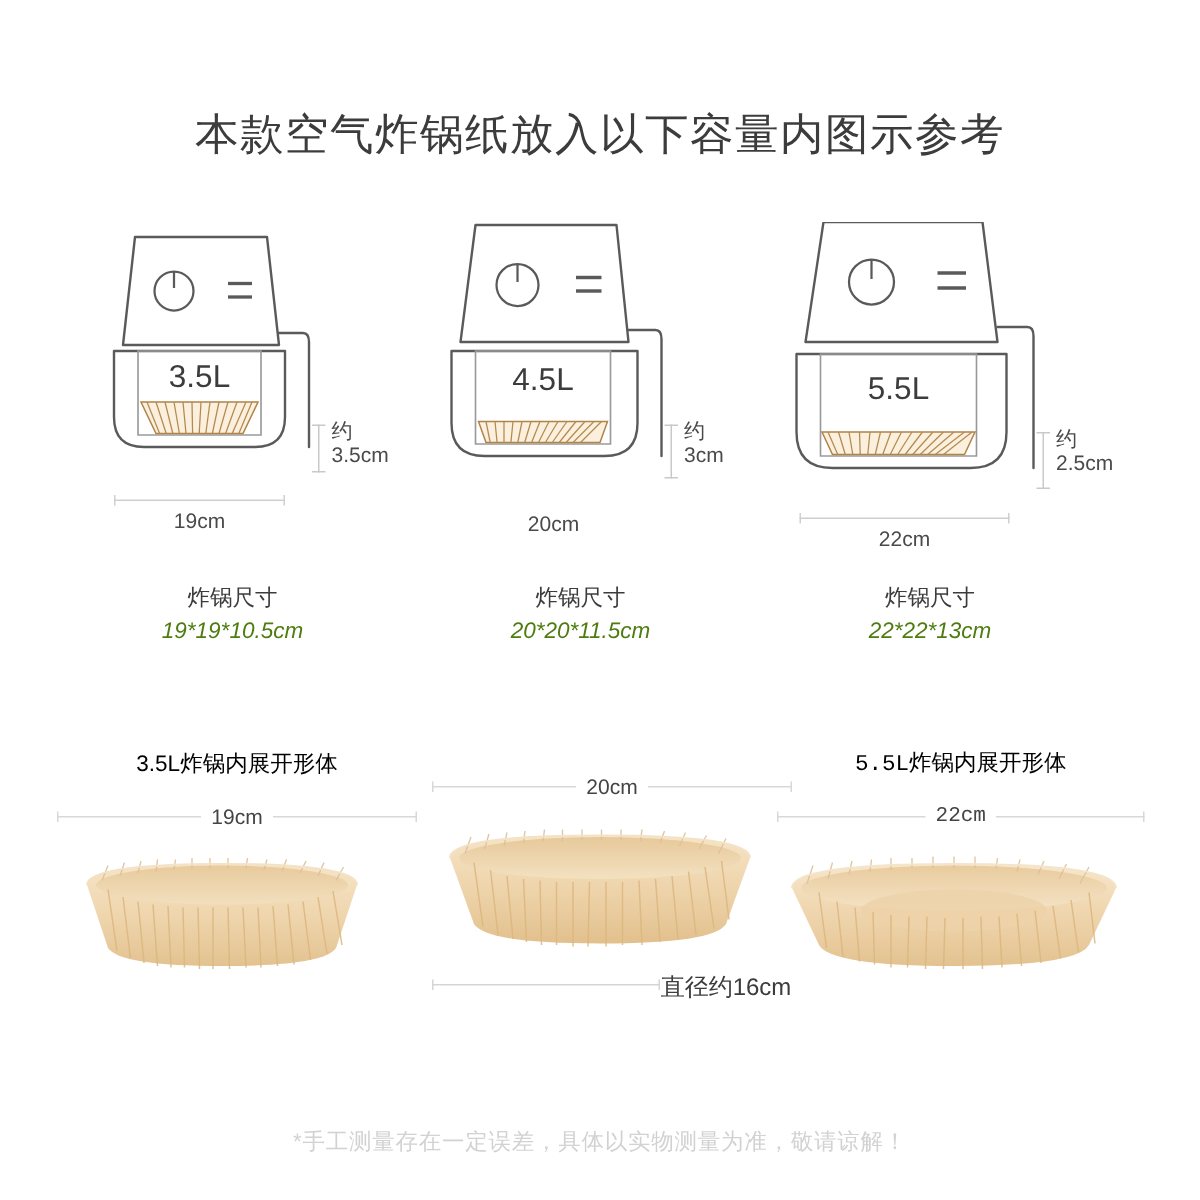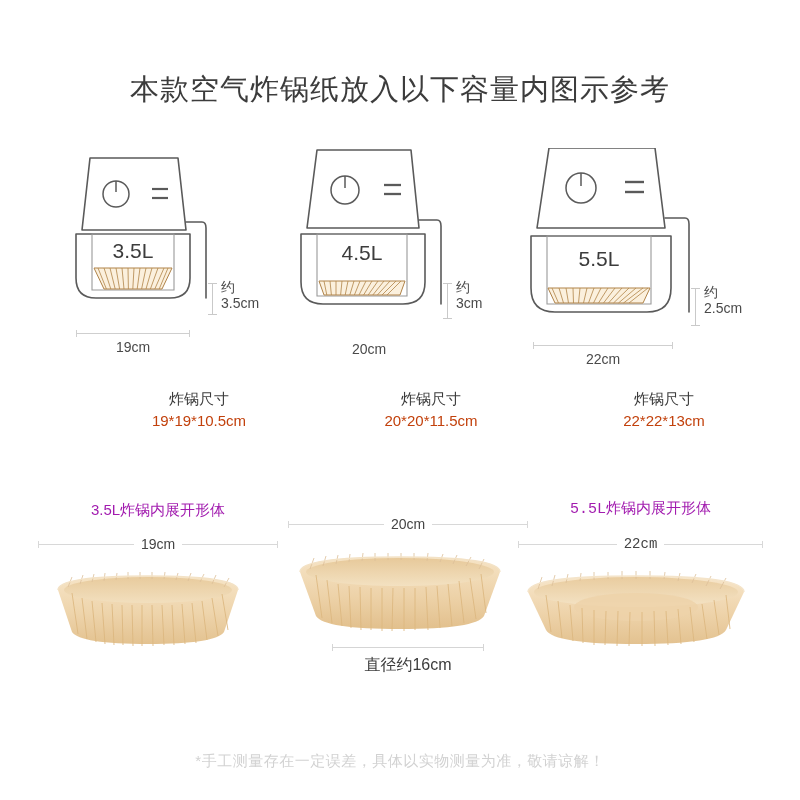--- a/index.html
+++ b/index.html
@@ -115,59 +115,59 @@
     margin-top: 2px;
   }
 
   
   .caption-row {
     position: absolute;
     top: 388px;
     left: 0;
     width: 647px;
     height: 60px;
-    margin-left: 44px;
   }
   .caption {
     position: absolute;
     top: 0;
     text-align: center;
     width: 200px;
   }
   .caption.c0 { left: 55px; }
   .caption.c1 { left: 287px; }
   .caption.c2 { left: 520px; }
   .caption .t1 {
     font-size: 15px;
     color: #3c3c3c;
     line-height: 22px;
   }
   .caption .t2 {
     font-size: 15px;
-    color: #c2410c;
+    color: #4d7c0f;
     line-height: 22px;
+    font-style: italic;
   }
 
   
   .bowl-row {
     position: absolute;
     top: 500px;
     left: 0;
     width: 800px;
     height: 200px;
   }
   .bowl-cell { position: absolute; top: 0; }
   .bowl-cell.b0 { left: 38px;  width: 240px; }
   .bowl-cell.b1 { left: 288px; width: 240px; }
   .bowl-cell.b2 { left: 518px; width: 245px; font-family: Liberation Mono, monospace; }
 
   .bowl-title {
     text-align: center;
     font-size: 15px;
-    color: #a21caf;
+    color: #000000;
     line-height: 20px;
   }
   .bowl-dim {
     margin-top: 16px;
     display: flex;
     align-items: center;
     justify-content: center;
     gap: 7px;
   }
   .bowl-dim .seg {
@@ -196,21 +196,20 @@
   .bowl-art {
     margin-top: 8px;
     display: block;
   }
 
   .diam-dim {
     margin-top: 4px;
     display: flex;
     align-items: center;
     justify-content: center;
-    flex-direction: column;
   }
   .diam-dim .bar {
     position: relative;
     width: 152px;
     height: 7px;
   }
   .diam-dim .bar .rule {
     position: absolute;
     left: 0; right: 0; top: 3px;
     height: 1px;

